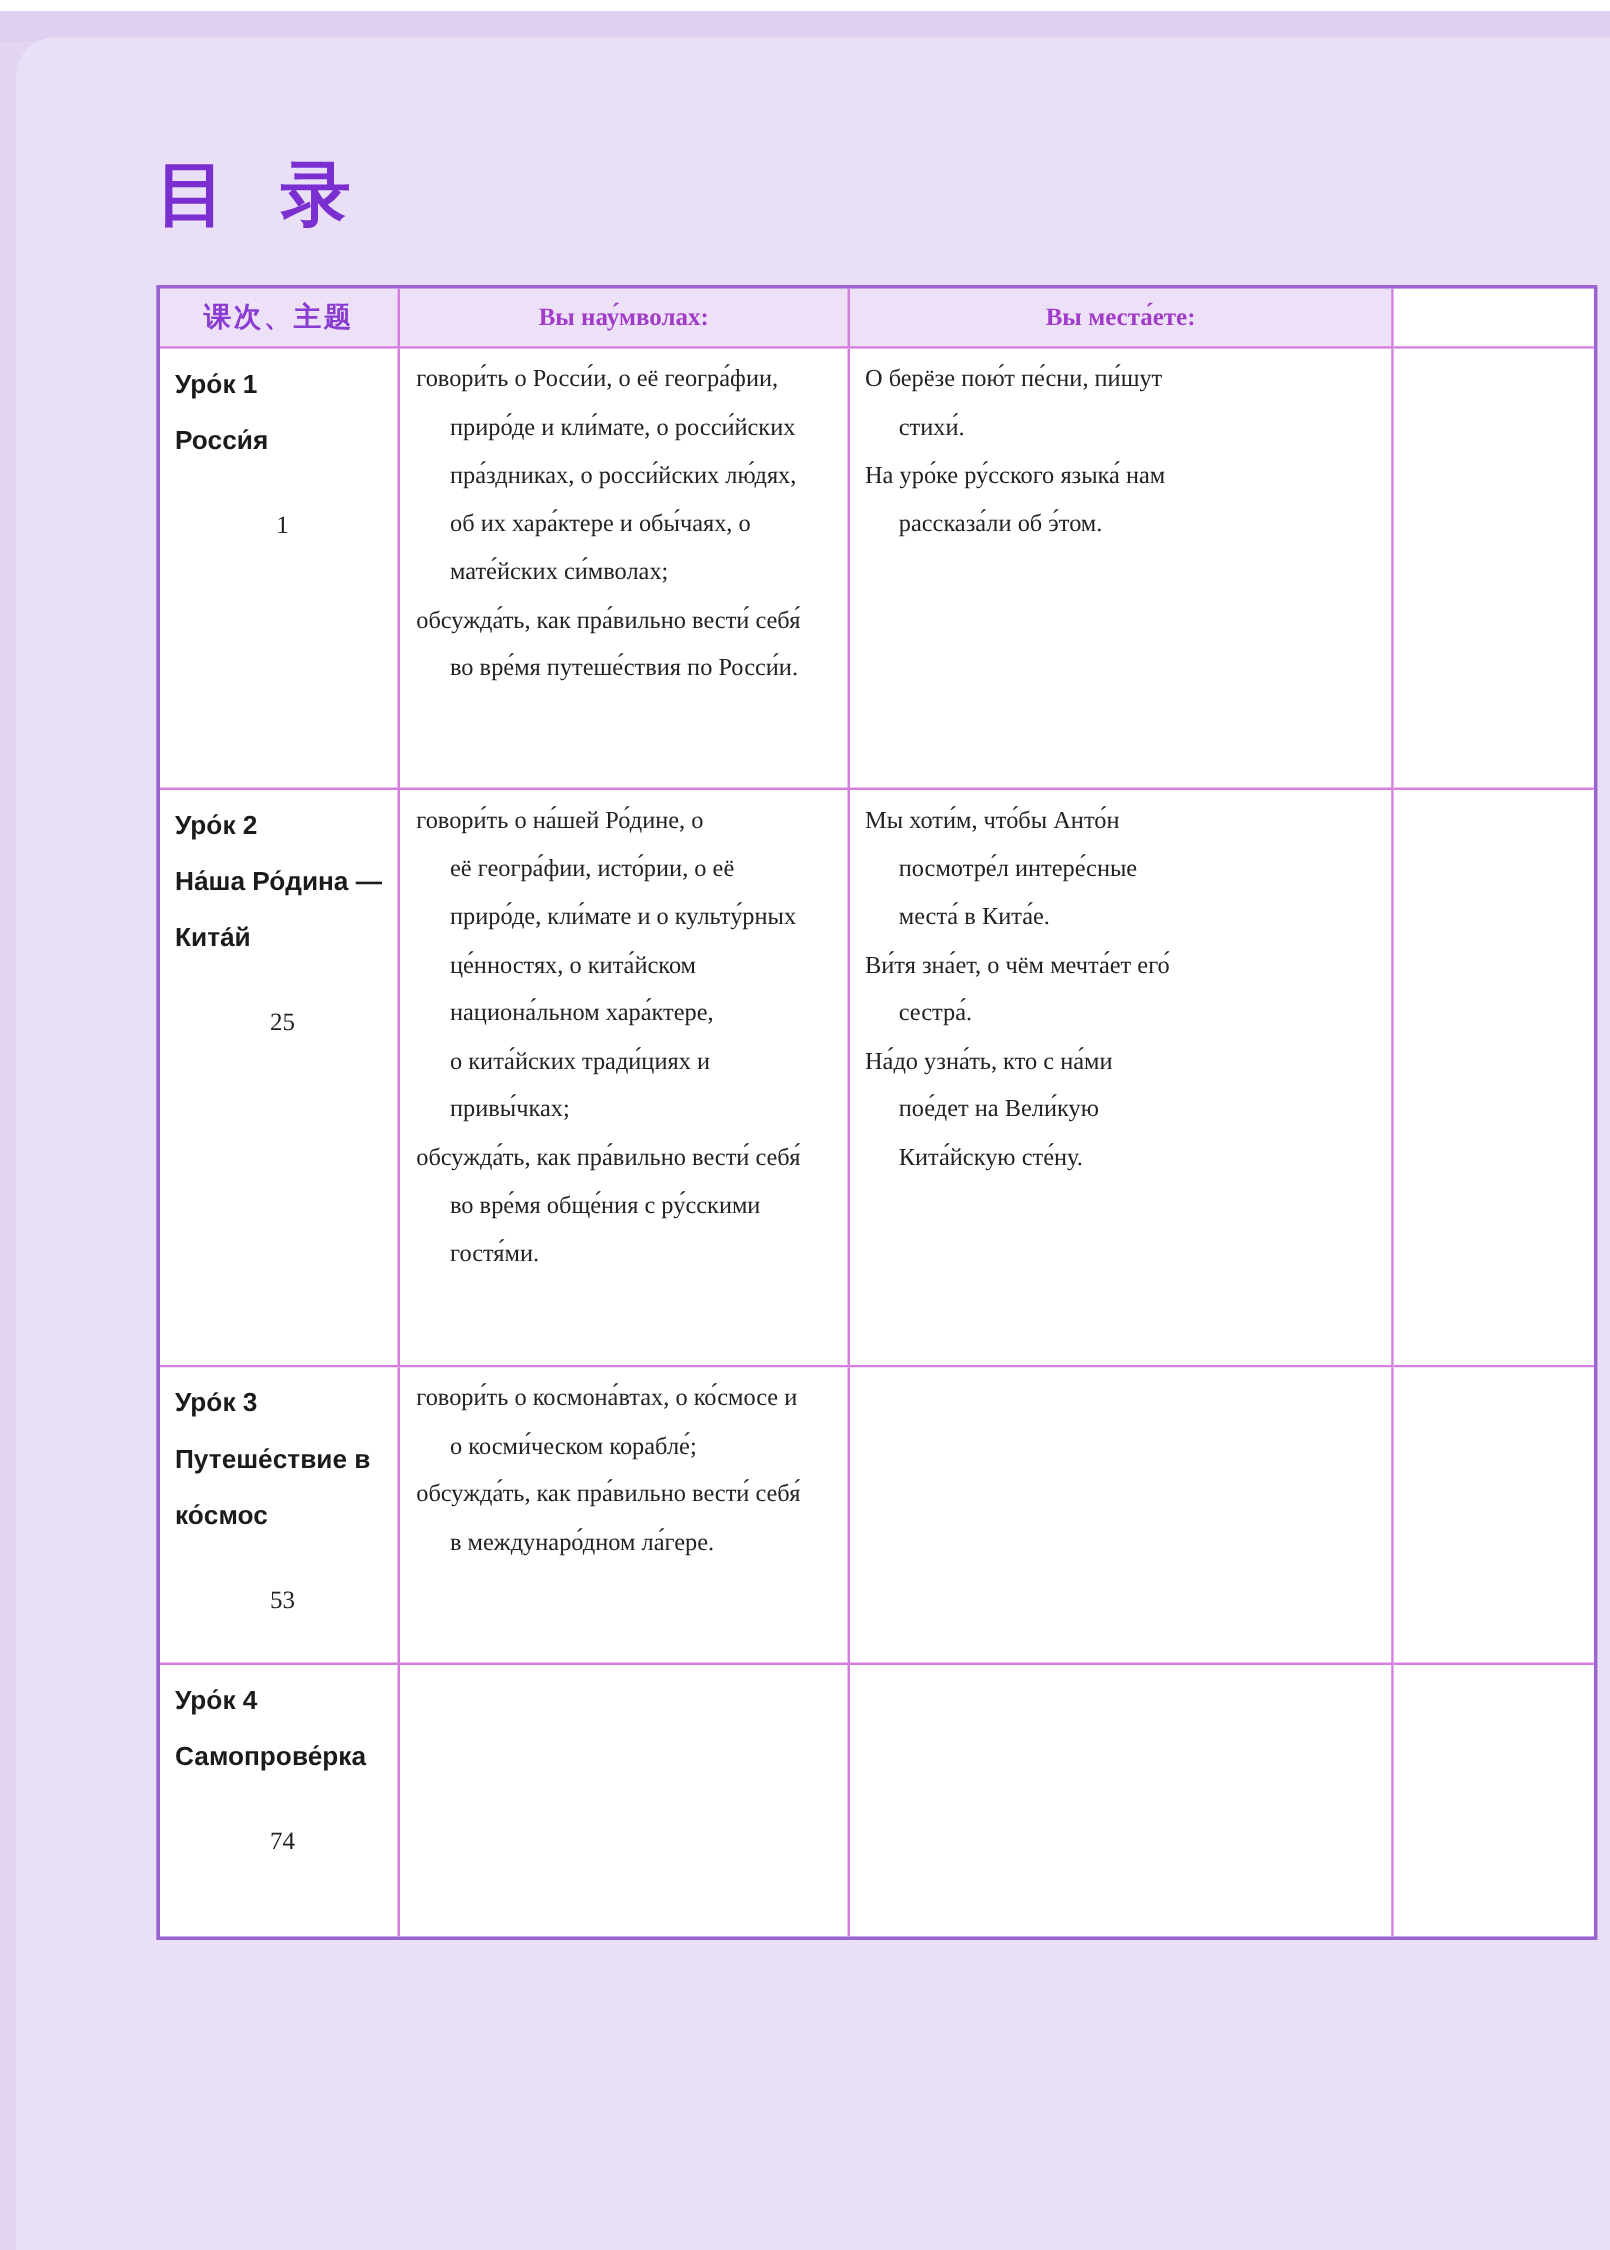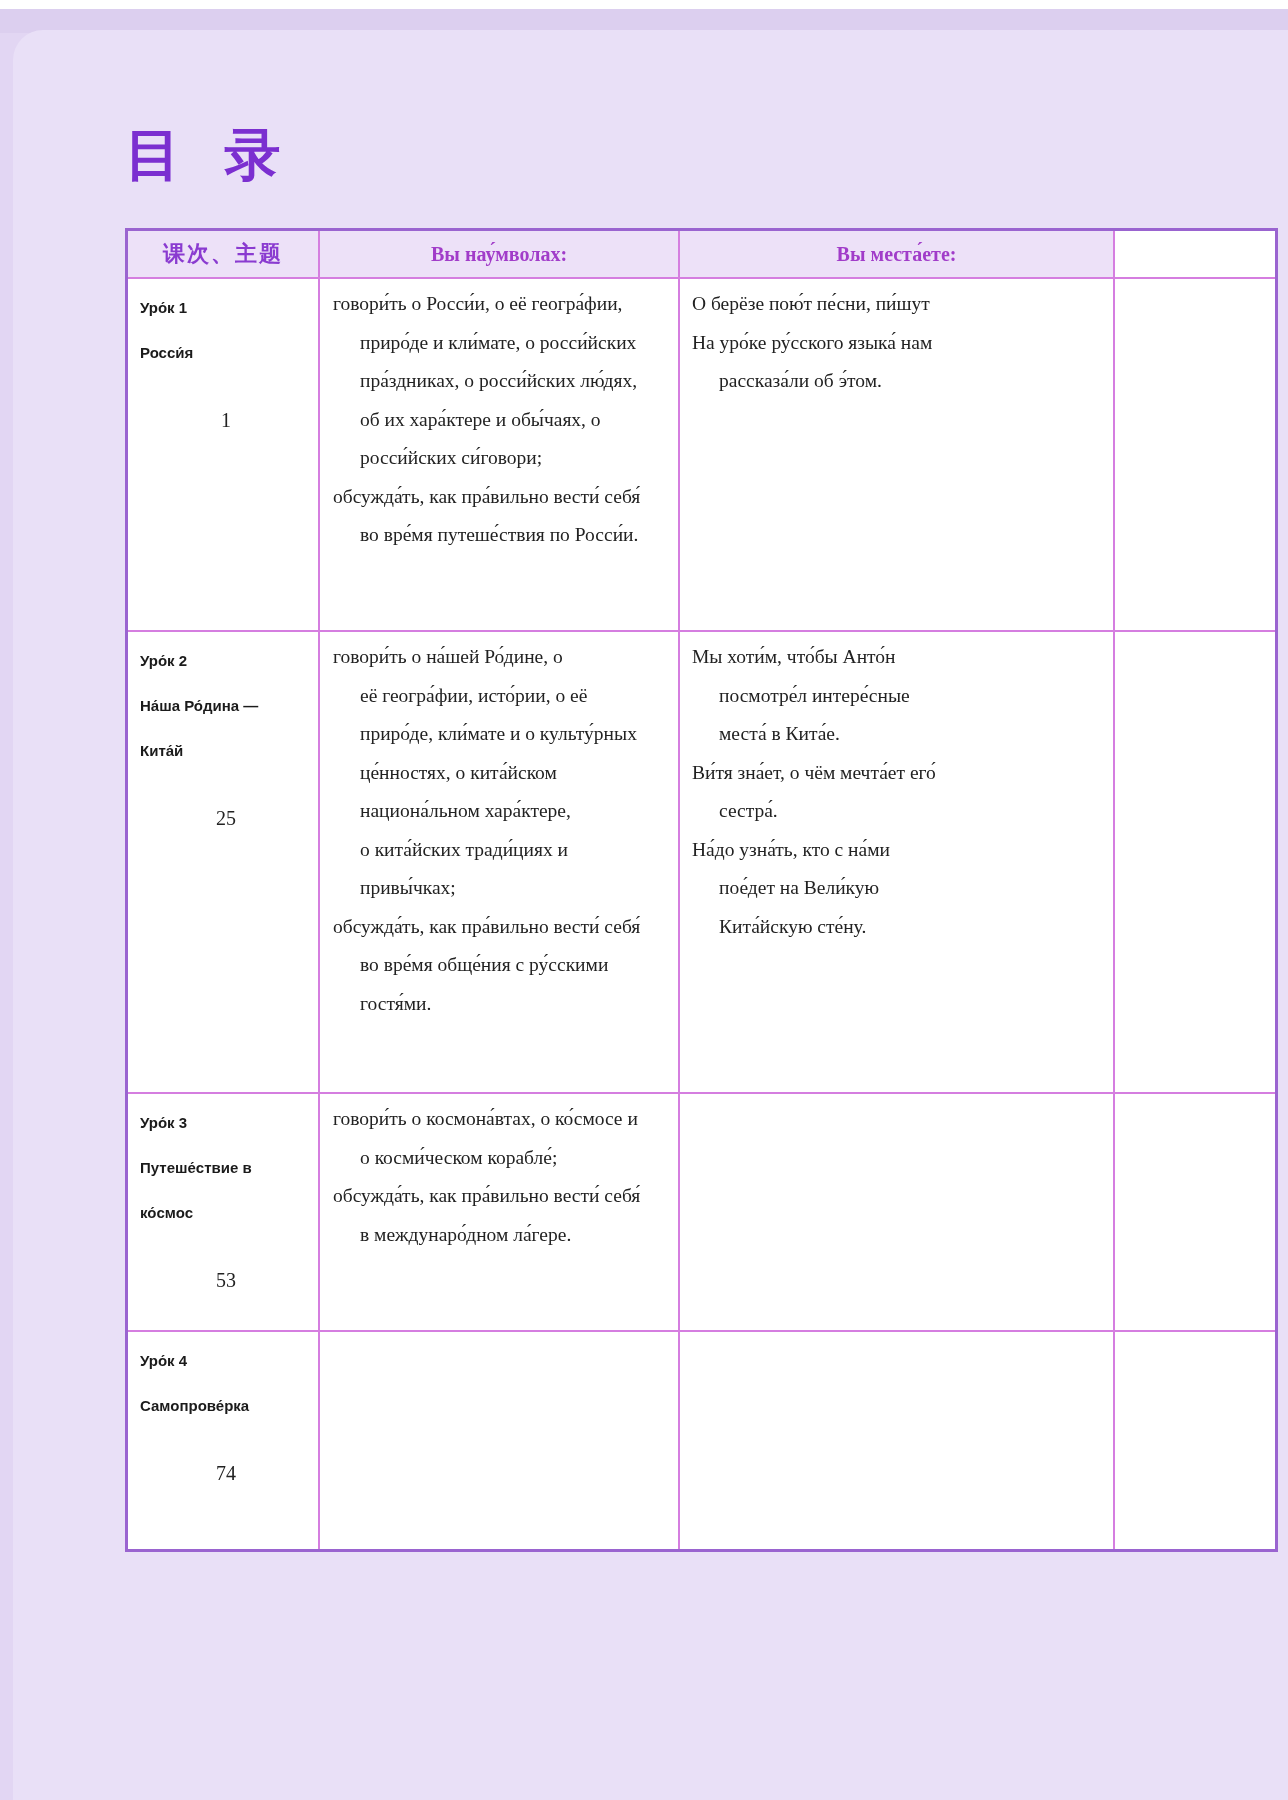--- a/index.html
+++ b/index.html
@@ -51,21 +51,21 @@
     border-bottom:2px solid var(--table_border_inner,#d57ee0);
     overflow:visible;
   }
   .col1,.col2,.col3{border-right:2px solid var(--table_border_inner,#d57ee0);}
   .last-row{border-bottom:none;}
   .col1{padding:6px 6px 0 12px;}
   .col2{padding:6px 0 0 13px;}
   .col3{padding:6px 0 0 12px;}
   .lesson-line{
     font-family:"Liberation Sans","DejaVu Sans",sans-serif;
-    font-size:15px;font-weight:bold;color:#1b1b1b;
+    font-size:21px;font-weight:bold;color:#1b1b1b;
     line-height:45px;white-space:nowrap;
   }
   .page-number{
     margin-top:34px;text-align:center;
     font-family:"Liberation Serif","DejaVu Serif",serif;
     font-size:20px;color:#222222;
   }
   .body-line{
     font-family:Liberation Serif, serif;
     font-size:19.5px;color:#222222;line-height:38.5px;white-space:nowrap;
@@ -90,26 +90,27 @@
   <div class="cell col1">
         <div class="lesson-line">Уро́к 1</div>
         <div class="lesson-line">Росси́я</div>
         <div class="page-number">1</div>
       </div>
       <div class="cell col2">
         <div class="body-line">говори́ть о Росси́и, о её геогра́фии,</div>
         <div class="body-line indent">приро́де и кли́мате, о росси́йских</div>
         <div class="body-line indent">пра́здниках, о росси́йских лю́дях,</div>
         <div class="body-line indent">об их хара́ктере и обы́чаях, о</div>
-        <div class="body-line indent">росси́йских си́говори;</div>
+        <div class="body-line indent">мате́йских си́мволах;</div>
         <div class="body-line">обсужда́ть, как пра́вильно вести́ себя́</div>
         <div class="body-line indent">во вре́мя путеше́ствия по Росси́и.</div>
       </div>
       <div class="cell col3">
         <div class="body-line">О берёзе пою́т пе́сни, пи́шут</div>
+        <div class="body-line indent">стихи́.</div>
         <div class="body-line">На уро́ке ру́сского языка́ нам</div>
         <div class="body-line indent">рассказа́ли об э́том.</div>
       </div>
       <div class="cell col4"></div>
       <div class="cell col1">
         <div class="lesson-line">Уро́к 2</div>
         <div class="lesson-line">На́ша Ро́дина —</div>
         <div class="lesson-line">Кита́й</div>
         <div class="page-number">25</div>
       </div>

